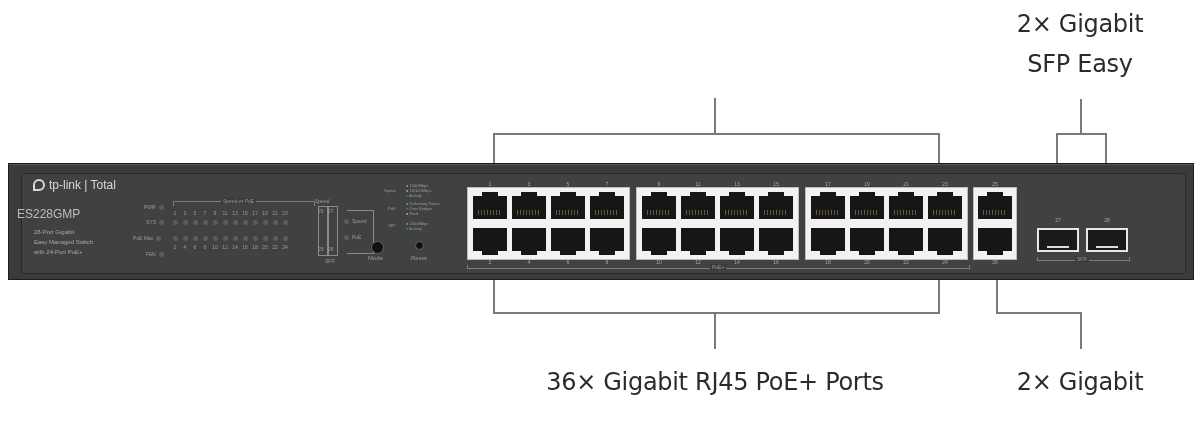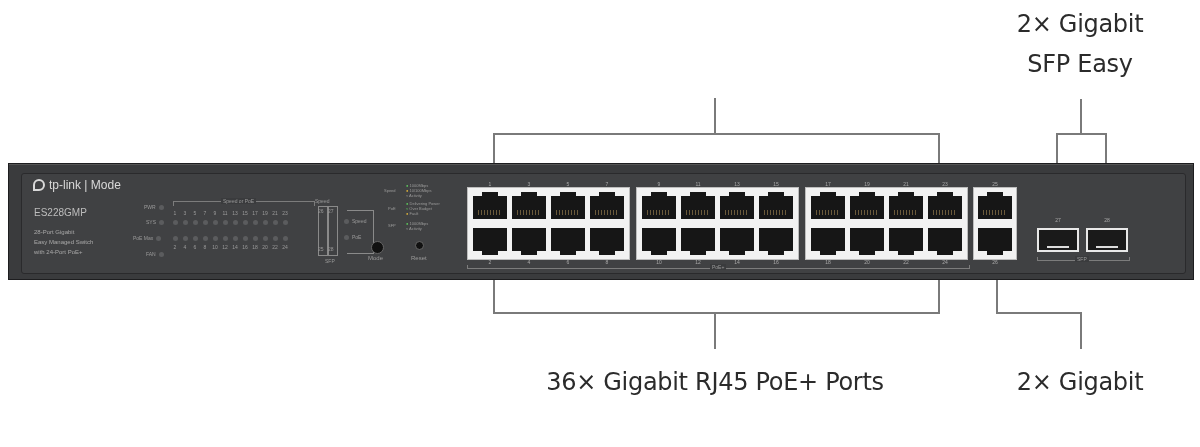--- a/index.html
+++ b/index.html
@@ -3,21 +3,21 @@
 <meta charset="utf-8">
 <style>
   html, body { margin:0; padding:0; background:#ffffff; }
   body { width:1200px; height:447px; position:relative; overflow:hidden; font-family:"Liberation Sans", sans-serif; }
   .callout { position:absolute; color:#2b2b2b; font-family:"DejaVu Sans", sans-serif; font-size:24px; line-height:40px; text-align:center; white-space:nowrap; letter-spacing:-0.3px; }
   .ln { position:absolute; background:#7a7a7a; }
   .switch { position:absolute; left:8px; top:163px; width:1186px; height:117px; background:#3a3b3d; border:1px solid #1d1d1f; box-sizing:border-box; box-shadow:0 1px 0 #555 inset; }
   .bezel { position:absolute; left:12px; top:9px; width:1163px; height:99px; border:1px solid #2a2a2c; border-radius:3px; background:#404143; }
   .logo { position:absolute; left:24px; top:14px; color:#d9d9d9; font-size:12px; display:flex; align-items:center; gap:4px; }
   .logo-mark { width:12px; height:12px; border:2px solid #d9d9d9; border-radius:50% 50% 50% 0; box-sizing:border-box; }
-  .model { position:absolute; left:25px; top:43px; color:#bdbdbd; font-size:10px; }
+  .model { position:absolute; left:8px; top:43px; color:#bdbdbd; font-size:12px; }
   .desc { position:absolute; left:25px; top:63px; color:#a9a9a9; font-size:6px; line-height:10px; }
   .sys-led { position:absolute; display:flex; align-items:center; gap:3px; color:#9a9a9a; font-size:5px; }
   .dot { width:5px; height:5px; border-radius:50%; background:#5b5c5e; display:inline-block; }
   .grid-lbl { position:absolute; color:#9a9a9a; font-size:5px; }
   .led-row { position:absolute; display:flex; gap:5px; }
   .led-row .dot { width:5px; height:5px; }
   .num-row { position:absolute; display:flex; color:#9a9a9a; font-size:5px; }
   .num-row span { width:10px; text-align:center; }
   .bracket { position:absolute; border:1px solid #7c7c7c; border-bottom:none; height:4px; }
   .sfp-led-box { position:absolute; border:1px solid #8a8a8a; width:8px; height:48px; }
@@ -70,21 +70,21 @@
 
 <div class="ln" style="left:996px; top:258px; width:2px; height:56px;"></div>
 <div class="ln" style="left:996px; top:312px; width:86px; height:2px;"></div>
 <div class="ln" style="left:1080px; top:312px; width:2px; height:37px;"></div>
 
 <div class="switch">
   <div class="bezel"></div>
 
   <div class="logo">
     <span class="logo-mark"></span>
-    <span>tp-link | Mode</span>
+    <span>tp-link | Total</span>
   </div>
   <div class="model">ES228GMP</div>
   <div class="desc">
     <div>28-Port Gigabit</div>
     <div>Easy Managed Switch</div>
     <div>with 24-Port PoE+</div>
   </div>
 
   <div class="sys-led" style="left:135px; top:40px;">
       <span>PWR</span>

